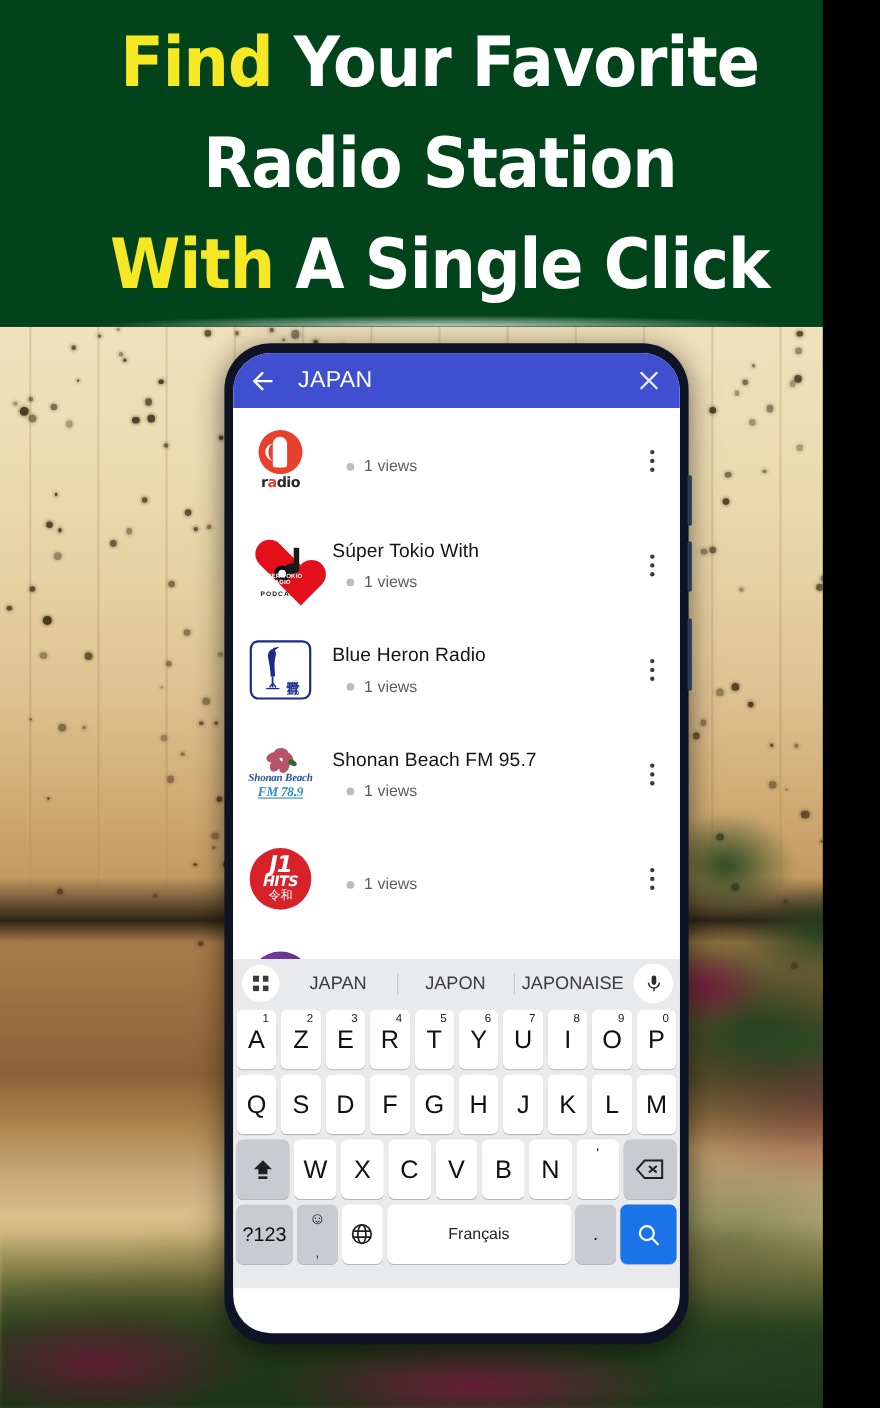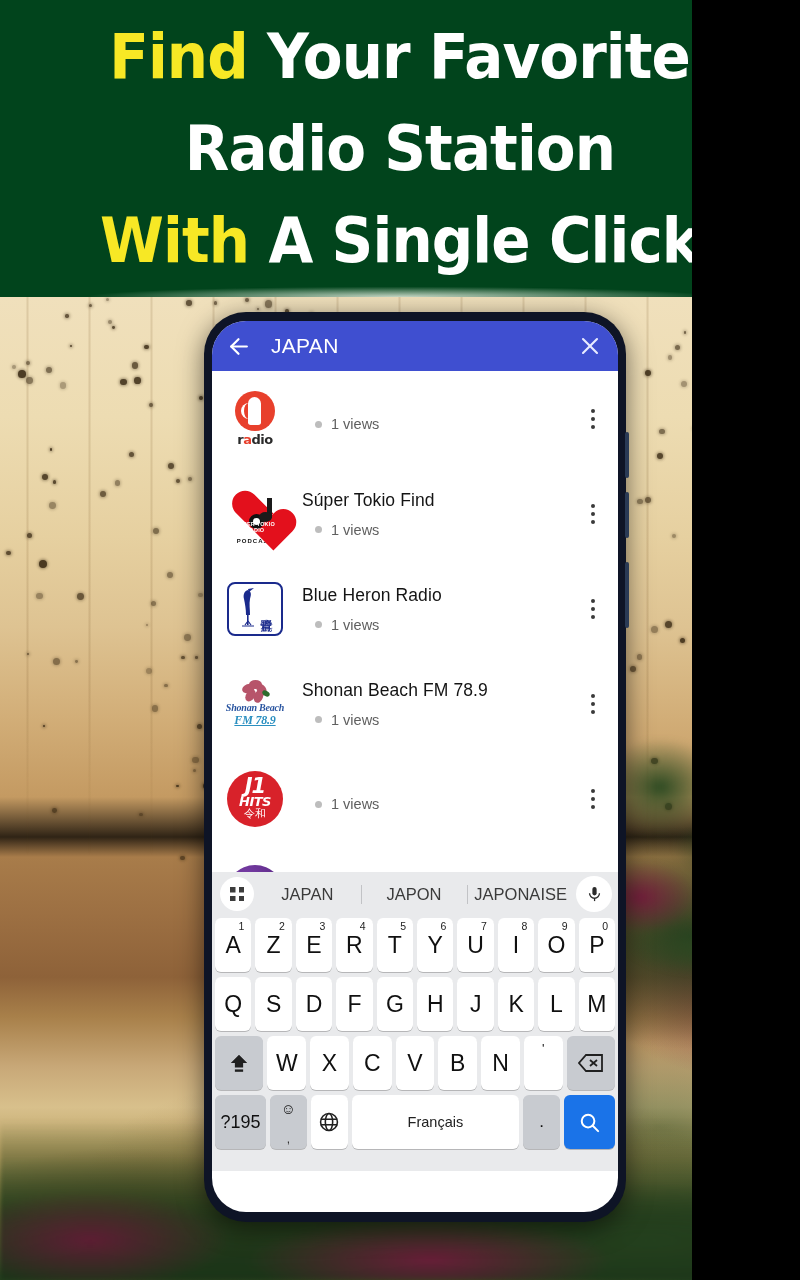--- a/index.html
+++ b/index.html
@@ -1,21 +1,21 @@
 <!DOCTYPE html>
 <html><head>
 <meta charset="utf-8">
 <style>
   * { box-sizing: border-box; margin: 0; padding: 0; }
   html, body {
     width: 800px; height: 1280px; overflow: hidden;
     font-family: "Liberation Sans", sans-serif;
     background: #000;
   }
-  #root { position: relative; width: 692px; height: 1280px; overflow: hidden; }
+  #root { position: relative; width: 748px; height: 1280px; overflow: hidden; }
 
   
   .bg {
     position: absolute; left: 0; top: 297px; width: 800px; height: 983px;
     background:
       radial-gradient(ellipse 300px 160px at 690px 640px, rgba(20,55,25,.85), rgba(20,55,25,0) 70%),
       radial-gradient(ellipse 220px 120px at 760px 700px, rgba(120,10,60,.45), rgba(120,10,60,0) 70%),
       radial-gradient(ellipse 260px 110px at 120px 930px, rgba(92,52,18,.55), rgba(92,52,18,0) 72%),
       radial-gradient(ellipse 340px 130px at 430px 960px, rgba(110,70,30,.40), rgba(110,70,30,0) 72%),
       radial-gradient(ellipse 420px 150px at 400px 880px, rgba(140,95,45,.45), rgba(140,95,45,0) 75%),
@@ -489,21 +489,21 @@
               <div class="heart-ring"></div>
               <div class="heart-note"></div>
               <div class="heart-txt">
                 <div>SÚPER TOKIO</div>
                 <div>RADIO</div>
               </div>
               <div class="podcast">PODCAST</div>
             </div>
           </div>
           <div class="row-text">
-            <div class="row-title">Súper Tokio Find</div>
+            <div class="row-title">Súper Tokio With</div>
             <div class="row-sub">
               <span class="dot"></span>
               <span class="views">1 views</span>
             </div>
           </div>
           <div class="kebab">
               <span></span>
               <span></span>
               <span></span>
             </div>
@@ -544,21 +544,21 @@
                 <i style="left:10px;top:12px;transform:rotate(110deg)"></i>
                 <i style="left:2px;top:11px;transform:rotate(-55deg)"></i>
                 <i style="left:0px;top:4px;transform:rotate(-20deg)"></i>
                 <i style="left:20px;top:11px;width:8px;height:5px;background:#2d6b2d;transform:rotate(30deg)"></i>
               </div>
               <div class="shonan-t1">Shonan Beach</div>
               <div class="shonan-t2">FM 78.9</div>
             </div>
           </div>
           <div class="row-text">
-            <div class="row-title">Shonan Beach FM 78.9</div>
+            <div class="row-title">Shonan Beach FM 95.7</div>
             <div class="row-sub">
               <span class="dot"></span>
               <span class="views">1 views</span>
             </div>
           </div>
           <div class="kebab">
               <span></span>
               <span></span>
               <span></span>
             </div>
@@ -691,21 +691,21 @@
             <div class="key gray w15">
               <svg width="26" height="20" viewBox="0 0 26 20" fill="none" stroke="#202020" stroke-width="1.8">
                 <path d="M8 2 L24 2 L24 18 L8 18 L1 10 Z"></path>
                 <line x1="12" y1="7" x2="19" y2="13"></line>
                   <line x1="19" y1="7" x2="12" y2="13"></line>
               </svg>
             </div>
           </div>
 
           <div class="kb-row">
-            <div class="key gray w15" style="font-size:18px;">?195</div>
+            <div class="key gray w15" style="font-size:18px;">?123</div>
             <div class="key gray emoji">
               <span class="key-top" style="font-size:15px;">☺</span>
               <span class="key-sub">,</span>
             </div>
             <div class="key emoji">
               <svg width="22" height="22" viewBox="0 0 24 24" fill="none" stroke="#202020" stroke-width="1.7">
                 <circle cx="12" cy="12" r="9.2"></circle>
                 <ellipse cx="12" cy="12" rx="4" ry="9.2"></ellipse>
                 <line x1="2.9" y1="9" x2="21.1" y2="9"></line>
                   <line x1="2.9" y1="15" x2="21.1" y2="15"></line>

